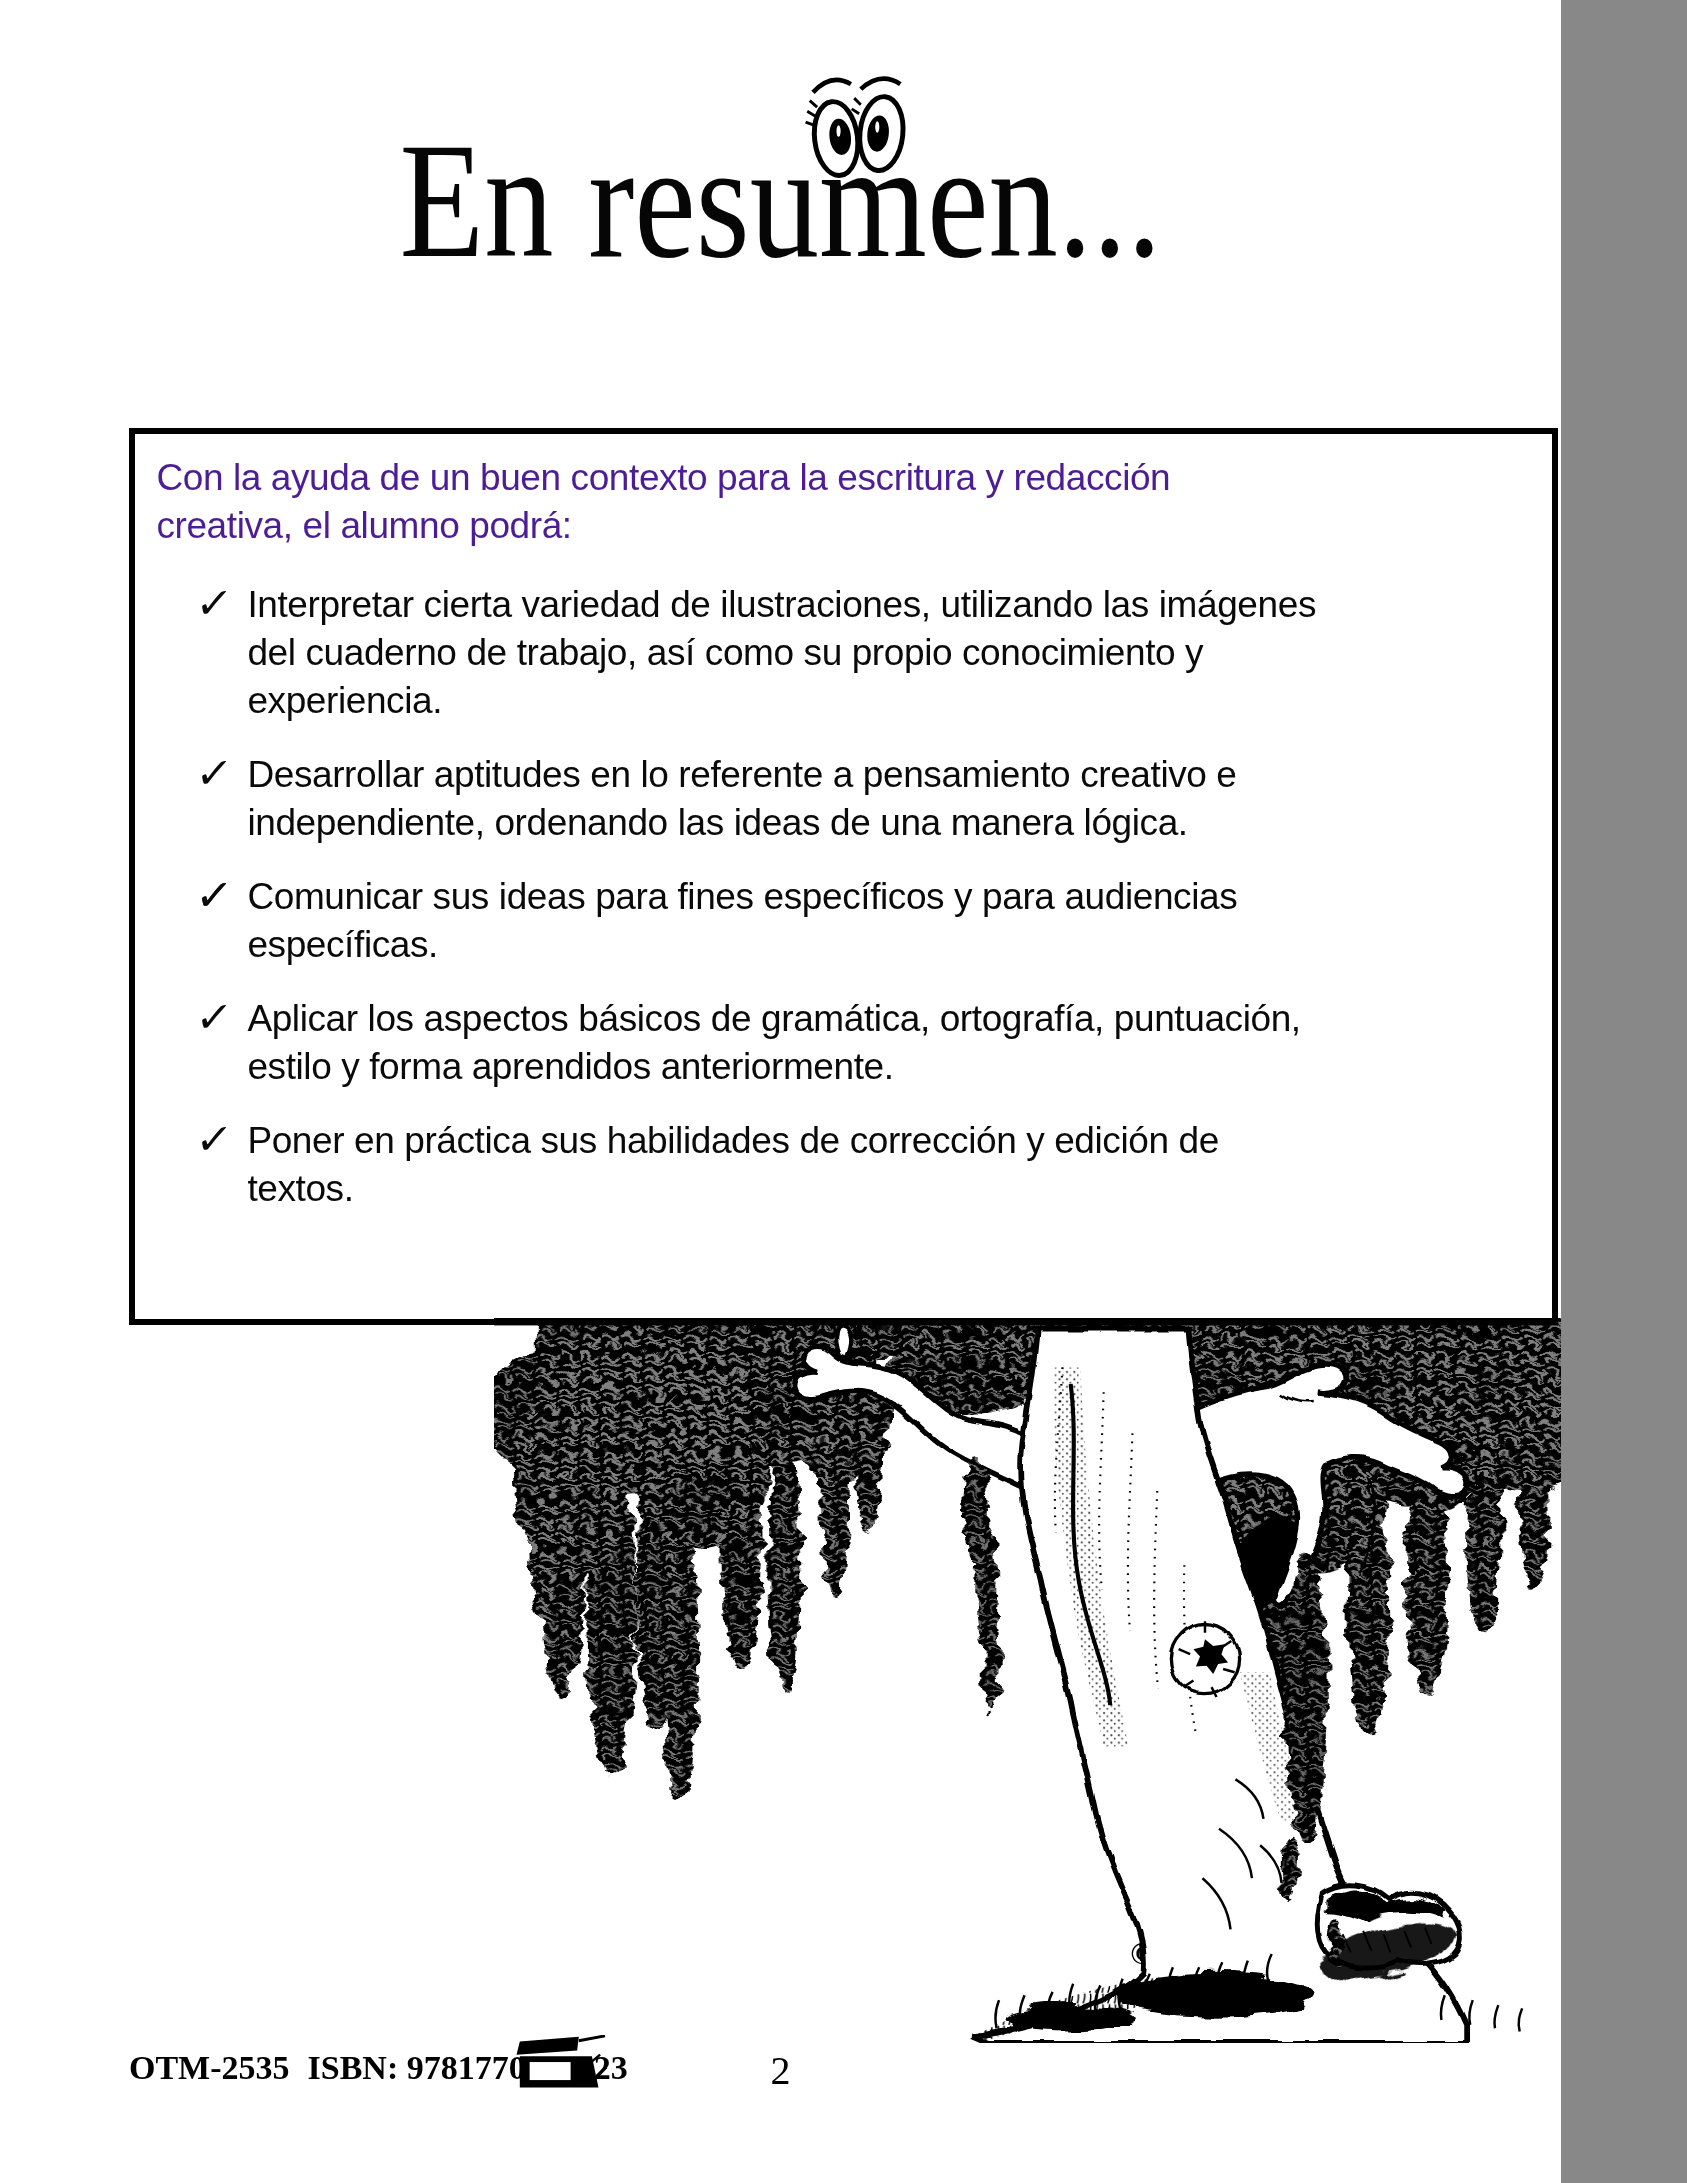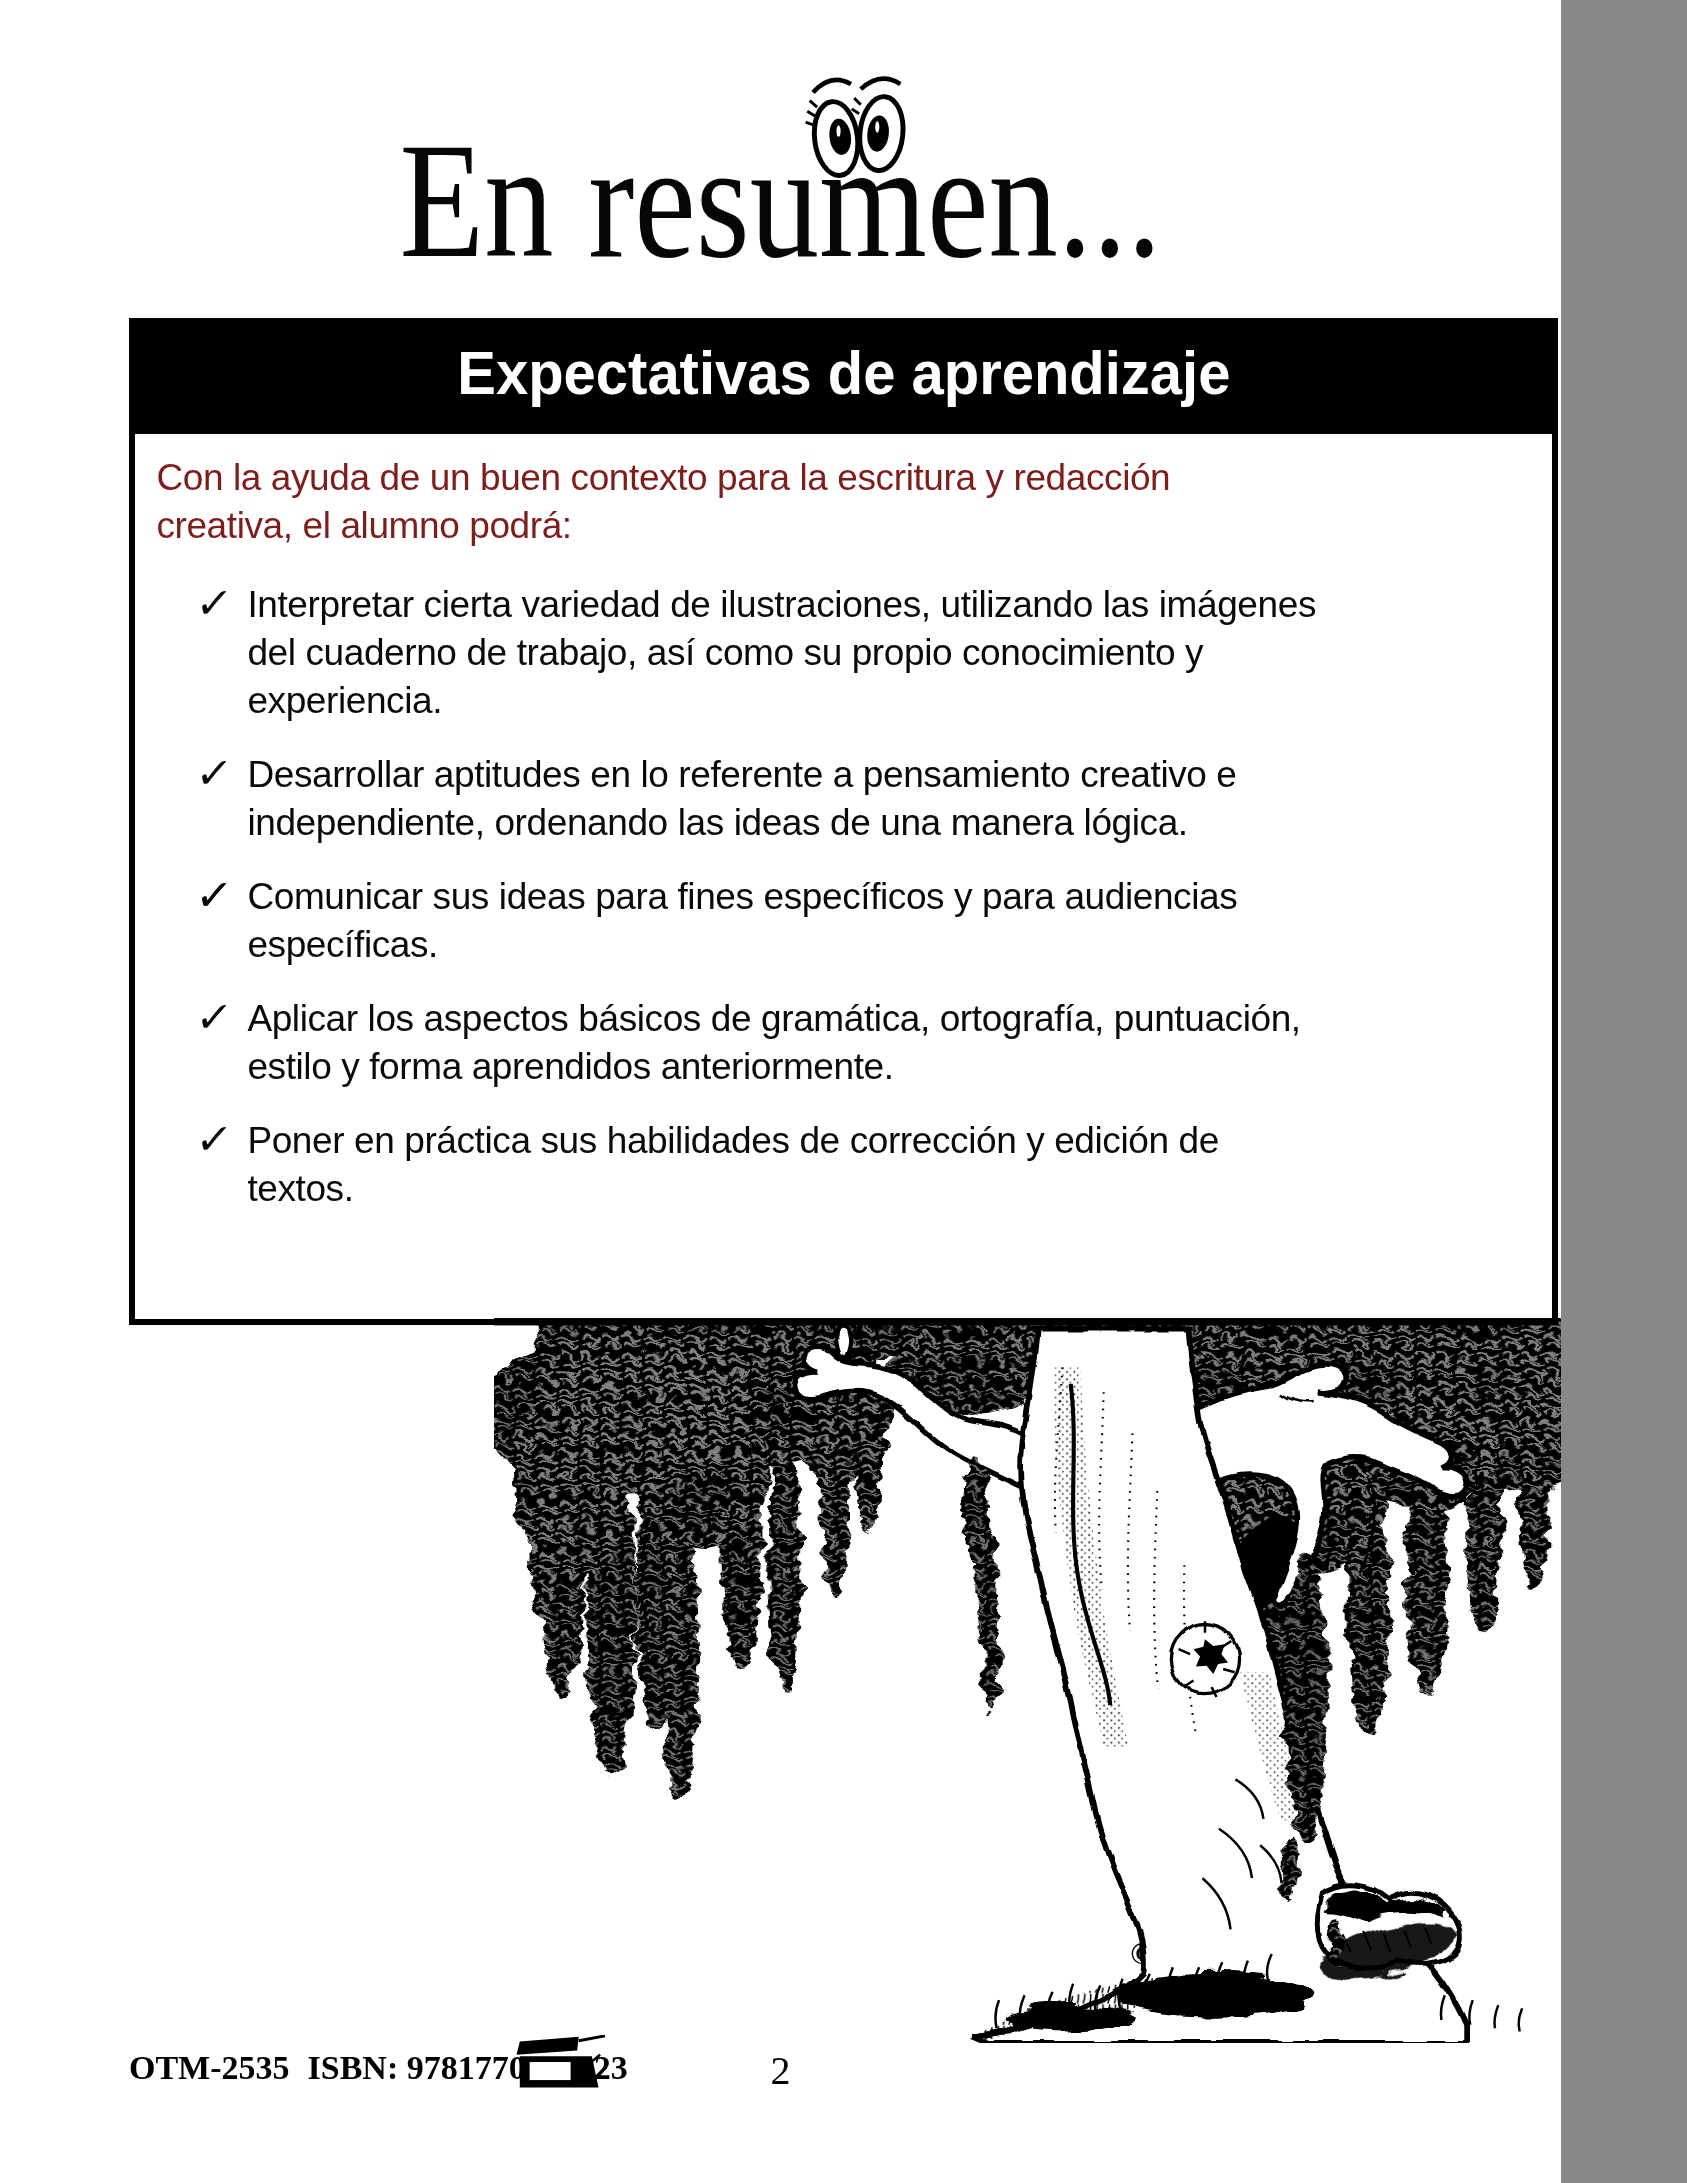--- a/index.html
+++ b/index.html
@@ -27,21 +27,21 @@
     color:#fff; font-weight:700; font-size:61px; line-height:110px; letter-spacing:0;
   }
   
   .ebox {
     position:absolute; left:129px; top:428px; width:1429px; height:897px;
     border:6.6px solid #000; box-sizing:border-box;
     padding:20px 31px 0 21.4px; background:#fff; z-index:1;
   }
   .ebox .intro {
     margin:0 0 31px 0; font-size:37px; line-height:48px;
-    letter-spacing:-0.4px; white-space:pre-line; color:#7f1d1d;
+    letter-spacing:-0.4px; white-space:pre-line; color:#4c1d95;
   }
   .elist { list-style:none; margin:0; padding:0; }
   .elist li {
     position:relative; padding-left:91px; margin:0 0 26px 0;
     font-size:37px; line-height:48px; letter-spacing:-0.4px;
     white-space:pre-line; color:#0a0a0a;
   }
   .elist .check {
     position:absolute; left:40px; top:-1.6px; font-size:43px; line-height:48px;
     font-family:"DejaVu Sans", sans-serif; transform:skewX(-6deg);
@@ -83,23 +83,20 @@
     </g>
     <g>
       <ellipse cx="95" cy="82" rx="26" ry="45" fill="#fff" stroke="#000" stroke-width="6" transform="rotate(6 95 82)"></ellipse>
       <ellipse cx="91" cy="82" rx="13" ry="22" fill="#000" transform="rotate(6 91 82)"></ellipse>
       <ellipse cx="90" cy="74" rx="2.5" ry="7" fill="#fff"></ellipse>
     </g>
   </svg>
 
   <h1 class="page-title"><span class="squeeze">En resumen...</span></h1>
 
-  <div class="banner">
-    <span class="squeeze">Expectativas de aprendizaje</span>
-  </div>
 
   <div class="ebox">
     <p class="intro">Con la ayuda de un buen contexto para la escritura y redacción
 creativa, el alumno podrá:</p>
     <ul class="elist">
       <li><span class="check">✓</span><span>Interpretar cierta variedad de ilustraciones, utilizando las imágenes
 del cuaderno de trabajo, así como su propio conocimiento y
 experiencia.</span></li>
       <li><span class="check">✓</span><span>Desarrollar aptitudes en lo referente a pensamiento creativo e
 independiente, ordenando las ideas de una manera lógica.</span></li>

